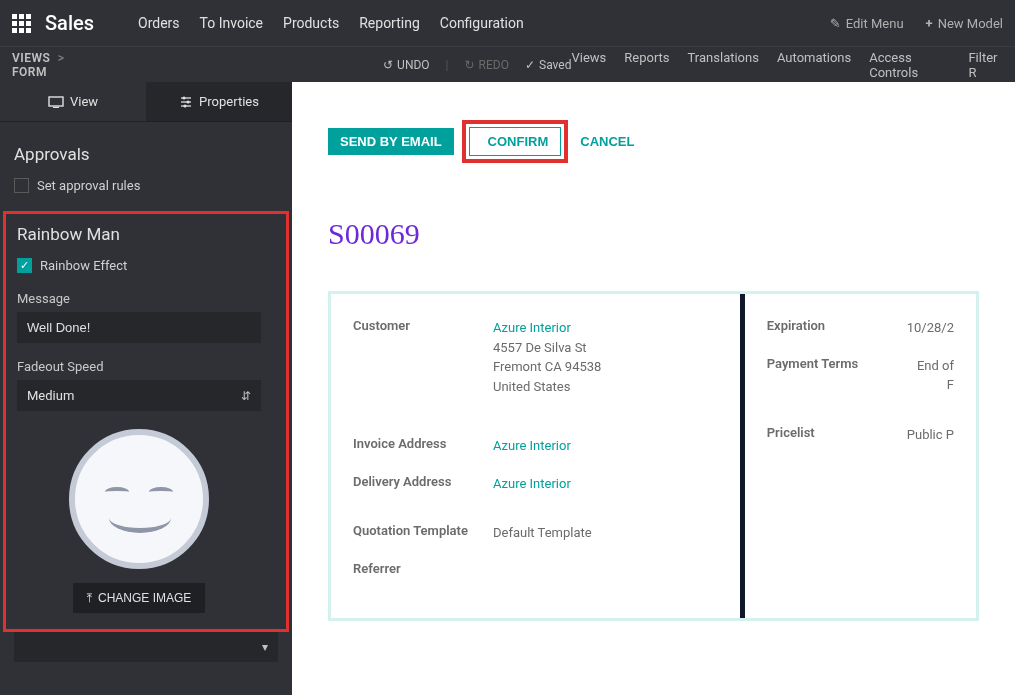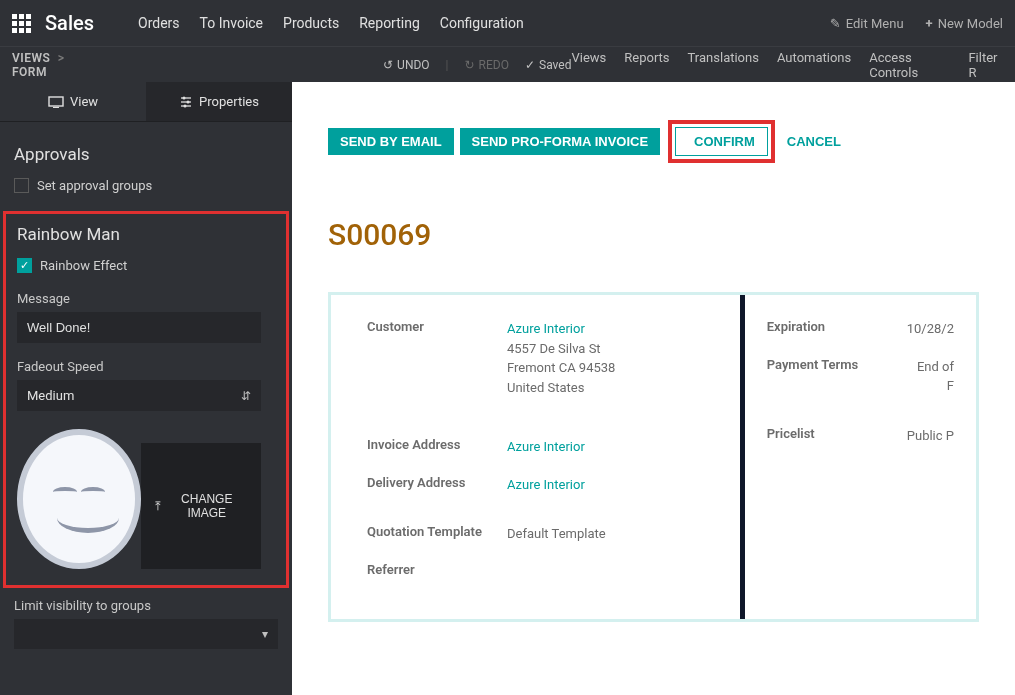--- a/index.html
+++ b/index.html
@@ -33,40 +33,40 @@
 .tab.active { background: #26272b; }
 .panel { padding: 12px 14px 20px 14px; }
 .section-title { font-size: 17px; font-weight: 400; margin: 10px 0 14px 0; color: #e0e0e0; }
 .checkbox-row { display: flex; align-items: center; gap: 8px; margin: 10px 0 18px 0; font-size: 13px; color: #d0d0d0; }
 .checkbox { width: 15px; height: 15px; border: 1px solid #5a5a5a; display: inline-flex; align-items: center; justify-content: center; background: transparent; }
 .checkbox.checked { background: #00a09d; border-color: #00a09d; color: #fff; font-size: 11px; }
 .field-label { font-size: 13px; color: #c8c8c8; margin: 10px 0 6px 0; }
 .field-input { width: 100%; background: #26272b; border: none; color: #e0e0e0; padding: 8px 10px; font-size: 13px; }
 .field-select { width: 100%; background: #26272b; color: #e0e0e0; padding: 8px 10px; font-size: 13px; position: relative; display: flex; align-items: center; justify-content: space-between; }
 .caret-updown { font-size: 12px; color: #c0c0c0; }
-.smiley-wrap { display: flex; flex-direction: row; margin-top: 18px; }
+.smiley-wrap { display: flex; flex-direction: column; align-items: center; margin-top: 18px; }
 .smiley { width: 140px; height: 140px; border-radius: 50%; background: #f5f7fb; border: 6px solid #c5cbd6; position: relative; }
 .smiley .eye { position: absolute; width: 24px; height: 10px; border-top: 4px solid #8e96a8; border-radius: 50% 50% 0 0; top: 52px; }
 .smiley .eye.left { left: 30px; }
 .smiley .eye.right { right: 30px; }
 .smiley .mouth { position: absolute; width: 62px; height: 30px; border-bottom: 5px solid #8e96a8; border-radius: 0 0 50% 50%; top: 68px; left: 34px; }
 .change-btn { margin-top: 14px; background: #1f2023; color: #e0e0e0; padding: 8px 14px; font-size: 12px; border: none; display: flex; align-items: center; gap: 6px; cursor: pointer; }
 .red-box { border: 3px solid #e03030; margin: 0 -11px; padding: 8px 25px 16px 11px; }
 
 
 .main { position: absolute; top: 86px; left: 292px; right: 0; height: calc(695px - 82px); background: #fff; overflow: hidden; margin-top: 20px; }
 .action-bar { display: flex; gap: 6px; padding: 14px 36px; align-items: center; }
 .btn { padding: 6px 12px; font-size: 13px; font-weight: 600; border: none; cursor: pointer; text-transform: uppercase; }
 .btn-primary { background: #00a09d; color: #fff; }
 .btn-outline { background: #fff; border: 1px solid #00a09d; color: #00a09d; padding-left: 18px; }
 .btn-link { background: transparent; color: #00a09d; border: none; }
 .confirm-wrap { border: 4px solid #e03030; padding: 3px; display: inline-block; margin-left: 2px; }
-.doc-title { font-size: 30px; font-weight: 500; color: #a16207; padding: 40px 52px 40px 36px; }
+.doc-title { font-size: 30px; font-weight: 500; color: #6d28d9; padding: 40px 52px 40px 36px; font-family: Liberation Serif, serif; }
 .form-area { margin: 0 36px; border: 3px solid #d4f0ef; display: flex; }
-.form-left { flex: 1.15; padding: 24px 36px; }
+.form-left { flex: 1.15; padding: 24px 22px; }
 .form-right { flex: 0.55; padding: 24px 22px; border-left: 5px solid #0f172a; }
 .form-row { display: flex; margin-bottom: 18px; }
 .form-row .lbl { width: 140px; color: #6b6b6b; font-weight: 600; font-size: 13px; }
 .form-row .val { flex: 1; color: #6b6b6b; font-size: 13px; line-height: 1.5; }
 .form-row .val-link { color: #00a09d; }
 .gap-top { margin-top: 40px; justify-content: flex-end; }
 
 
 .pencil-icon::before { content: "\270E"; }
 .plus-icon::before { content: "+"; font-weight: bold; }
@@ -160,21 +160,21 @@
           <circle cx="6" cy="11" r="1.5" fill="#e0e0e0"></circle>
         </svg>
       <span>Properties</span>
     </div>
   </div>
 
   <div class="panel">
     <div class="section-title">Approvals</div>
     <div class="checkbox-row">
       <span class="checkbox"></span>
-      <span>Set approval groups</span>
+      <span>Set approval rules</span>
     </div>
 
     <div class="red-box">
       <div class="section-title" style="margin-top:2px">Rainbow Man</div>
       <div class="checkbox-row">
         <span class="checkbox checked">✓</span>
         <span>Rainbow Effect</span>
       </div>
       <div class="field-label">Message</div>
       <input class="field-input" value="Well Done!" style="">
@@ -189,32 +189,30 @@
             <div class="eye right"></div>
             <div class="mouth"></div>
         </div>
         <button class="change-btn">
           <span class="upload-icon"></span>
           <span>CHANGE IMAGE</span>
         </button>
       </div>
     </div>
 
-    <div class="field-label" style="margin-top:10px">Limit visibility to groups</div>
     <div class="field-select">
       <span></span>
       <span class="caret-updown">▾</span>
     </div>
   </div>
 </div>
 
 <div class="main">
   <div class="action-bar">
     <button class="btn btn-primary">SEND BY EMAIL</button>
-    <button class="btn btn-primary">SEND PRO-FORMA INVOICE</button>
     <span class="confirm-wrap">
       <button class="btn btn-outline">CONFIRM</button>
     </span>
     <button class="btn btn-link" style="margin-left:-6px">CANCEL</button>
   </div>
 
   <div class="doc-title">S00069</div>
 
   <div class="form-area">
     <div class="form-left">

